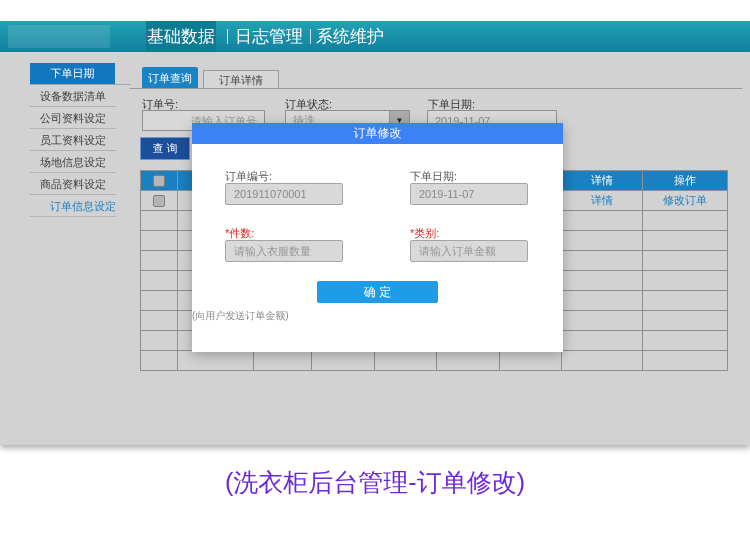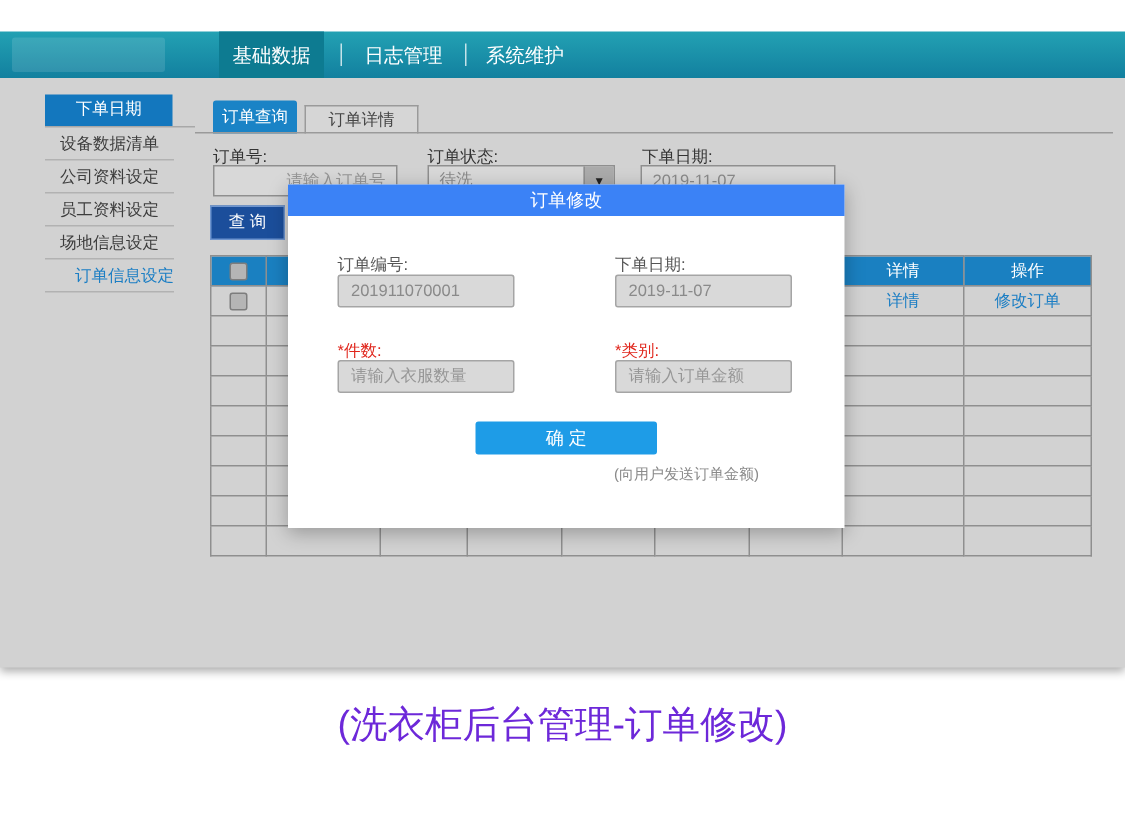--- a/index.html
+++ b/index.html
@@ -5,21 +5,21 @@
   * { margin:0; padding:0; box-sizing:border-box; }
   body { background:#fff; font-family:"Liberation Sans","DejaVu Sans",sans-serif; }
   .frame { position:relative; width:750px; height:549px; background:#ffffff; overflow:hidden; margin:0 auto; }
 
   
   .topbar { position:absolute; left:0; top:21px; width:750px; height:31px;
             background:linear-gradient(#23a1b3,#12809f); z-index:2; }
   .nav-logo { position:absolute; left:8px; top:4px; width:102px; height:23px;
               background:rgba(255,255,255,0.12); border-radius:2px; }
   .nav-tab { position:absolute; top:0; height:31px; line-height:31px; text-align:center;
-             color:#ffffff; font-size:13px; cursor:pointer; }
+             color:#ffffff; font-size:17px; cursor:pointer; }
   .nav-tab.active { background:#0d7b91; }
   .nav-sep { position:absolute; top:8px; width:1px; height:15px; background:rgba(255,255,255,0.75); }
 
   
   .workspace { position:absolute; left:0; top:52px; width:750px; height:393px;
                background:#d2d2d2; box-shadow:0 3px 6px rgba(0,0,0,0.33); z-index:1; }
 
   
   .side-header { position:absolute; left:30px; top:63px; width:85px; height:21px;
                  background:#1377be; color:#fff; font-size:11px; text-align:center;
@@ -70,21 +70,21 @@
                 text-align:center; line-height:21px; }
   .m-label { position:absolute; font-size:11px; color:#555; }
   .m-label.req { color:#e0251b; }
   .m-input { position:absolute; width:118px; height:22px; background:#d9d9d9;
              border:1px solid #a5a5a5; border-radius:2px; font-size:11px; color:#8a8a8a;
              padding:0 8px; font-family:"Liberation Sans","DejaVu Sans",sans-serif; }
   .m-input::placeholder { color:#979797; opacity:1; }
   .confirm-btn { position:absolute; left:125px; top:158px; width:121px; height:22px;
                  background:#1e9ce7; border:none; color:#fff; font-size:12px;
                  text-align:center; line-height:22px; cursor:pointer; border-radius:2px; }
-  .modal-note { position:absolute; left:0; top:186px; width:314px; text-align:right;
+  .modal-note { position:absolute; left:0; top:186px; width:314px; text-align:left;
                 font-size:10px; color:#8a8a8a; }
 
   
   .caption { position:absolute; left:0; top:466px; width:750px; text-align:center;
              font-size:25px; color:#6d28d9; }
 </style>
 </head>
 <body>
 
 <div class="frame">
@@ -100,20 +100,21 @@
 
   <div class="workspace"></div>
 
   <div class="side-header">下单日期</div>
   <div class="side-header-line"></div>
   <div class="side-menu">
     <div class="side-item">设备数据清单</div>
     <div class="side-item">公司资料设定</div>
     <div class="side-item">员工资料设定</div>
     <div class="side-item">场地信息设定</div>
+    <div class="side-item">商品资料设定</div>
     <div class="side-item active">订单信息设定</div>
   </div>
 
   <div class="main-tab active">订单查询</div>
   <div class="main-tab inactive">订单详情</div>
   <div class="tab-line"></div>
 
   <div class="f-label" style="left:142px;">订单号:</div>
   <input class="f-input" style="left: 142px; width: 123px; text-align: right;" type="text" placeholder="请输入订单号">
   <div class="f-label" style="left:285px;">订单状态:</div>

